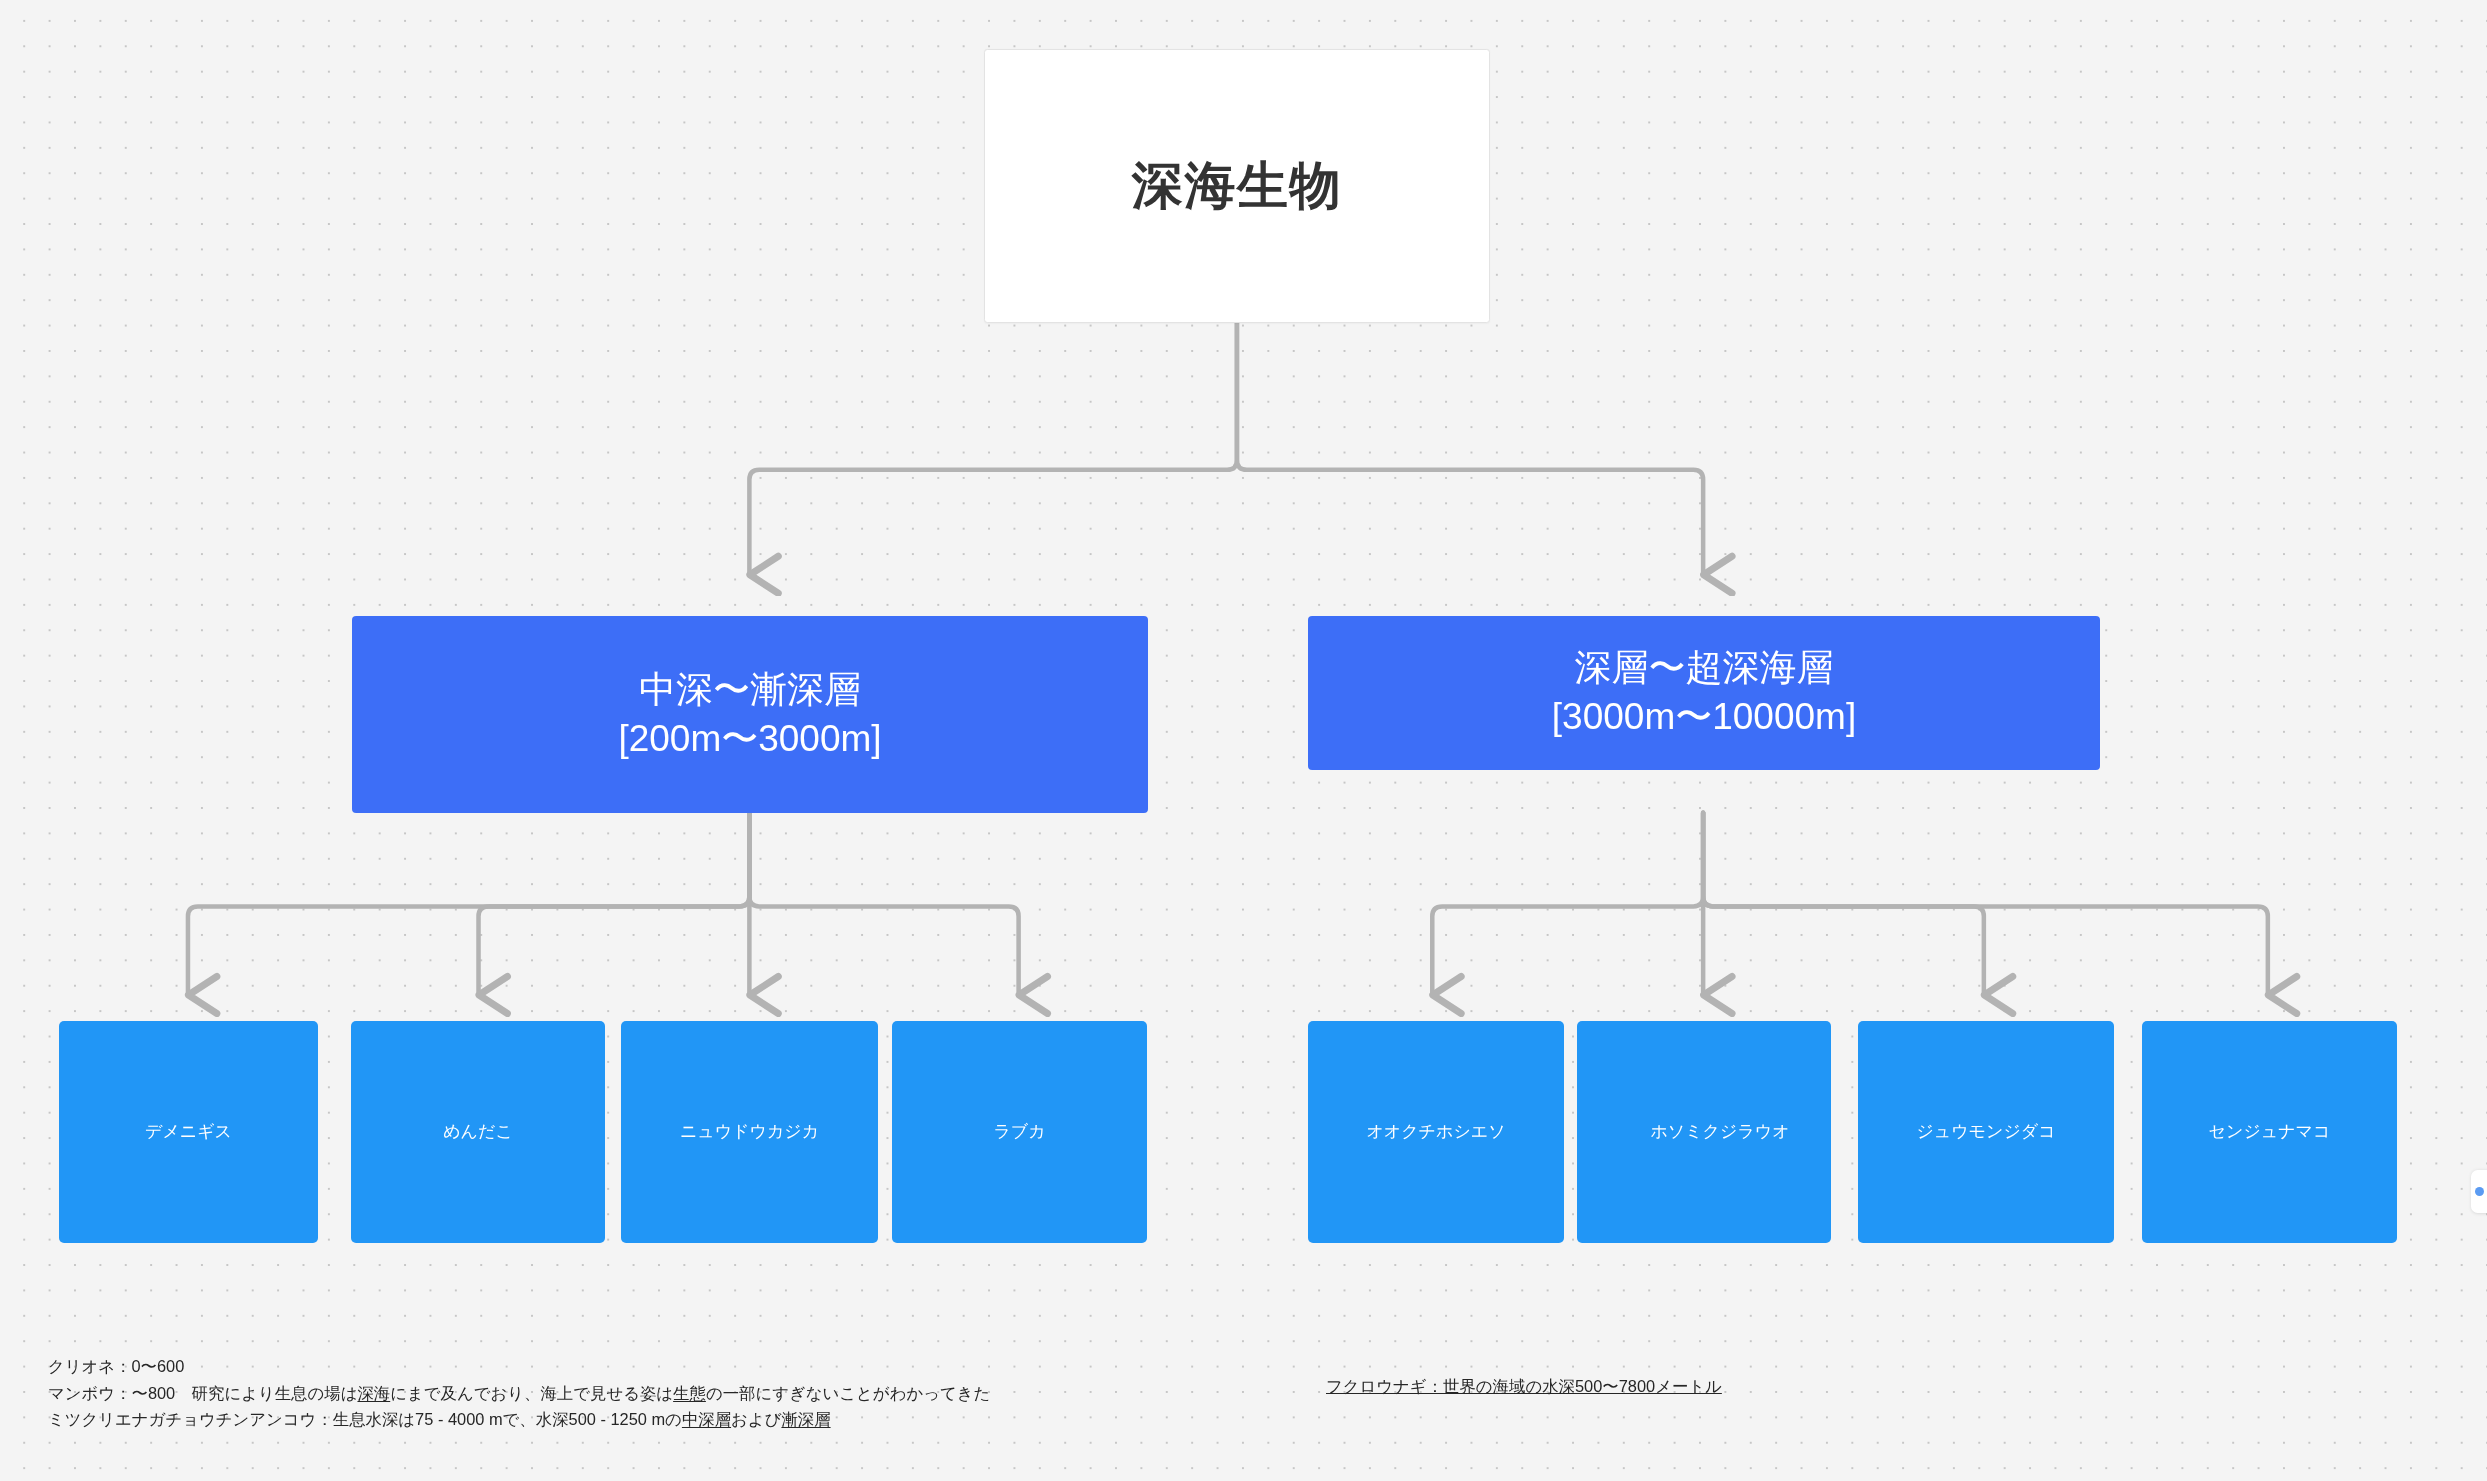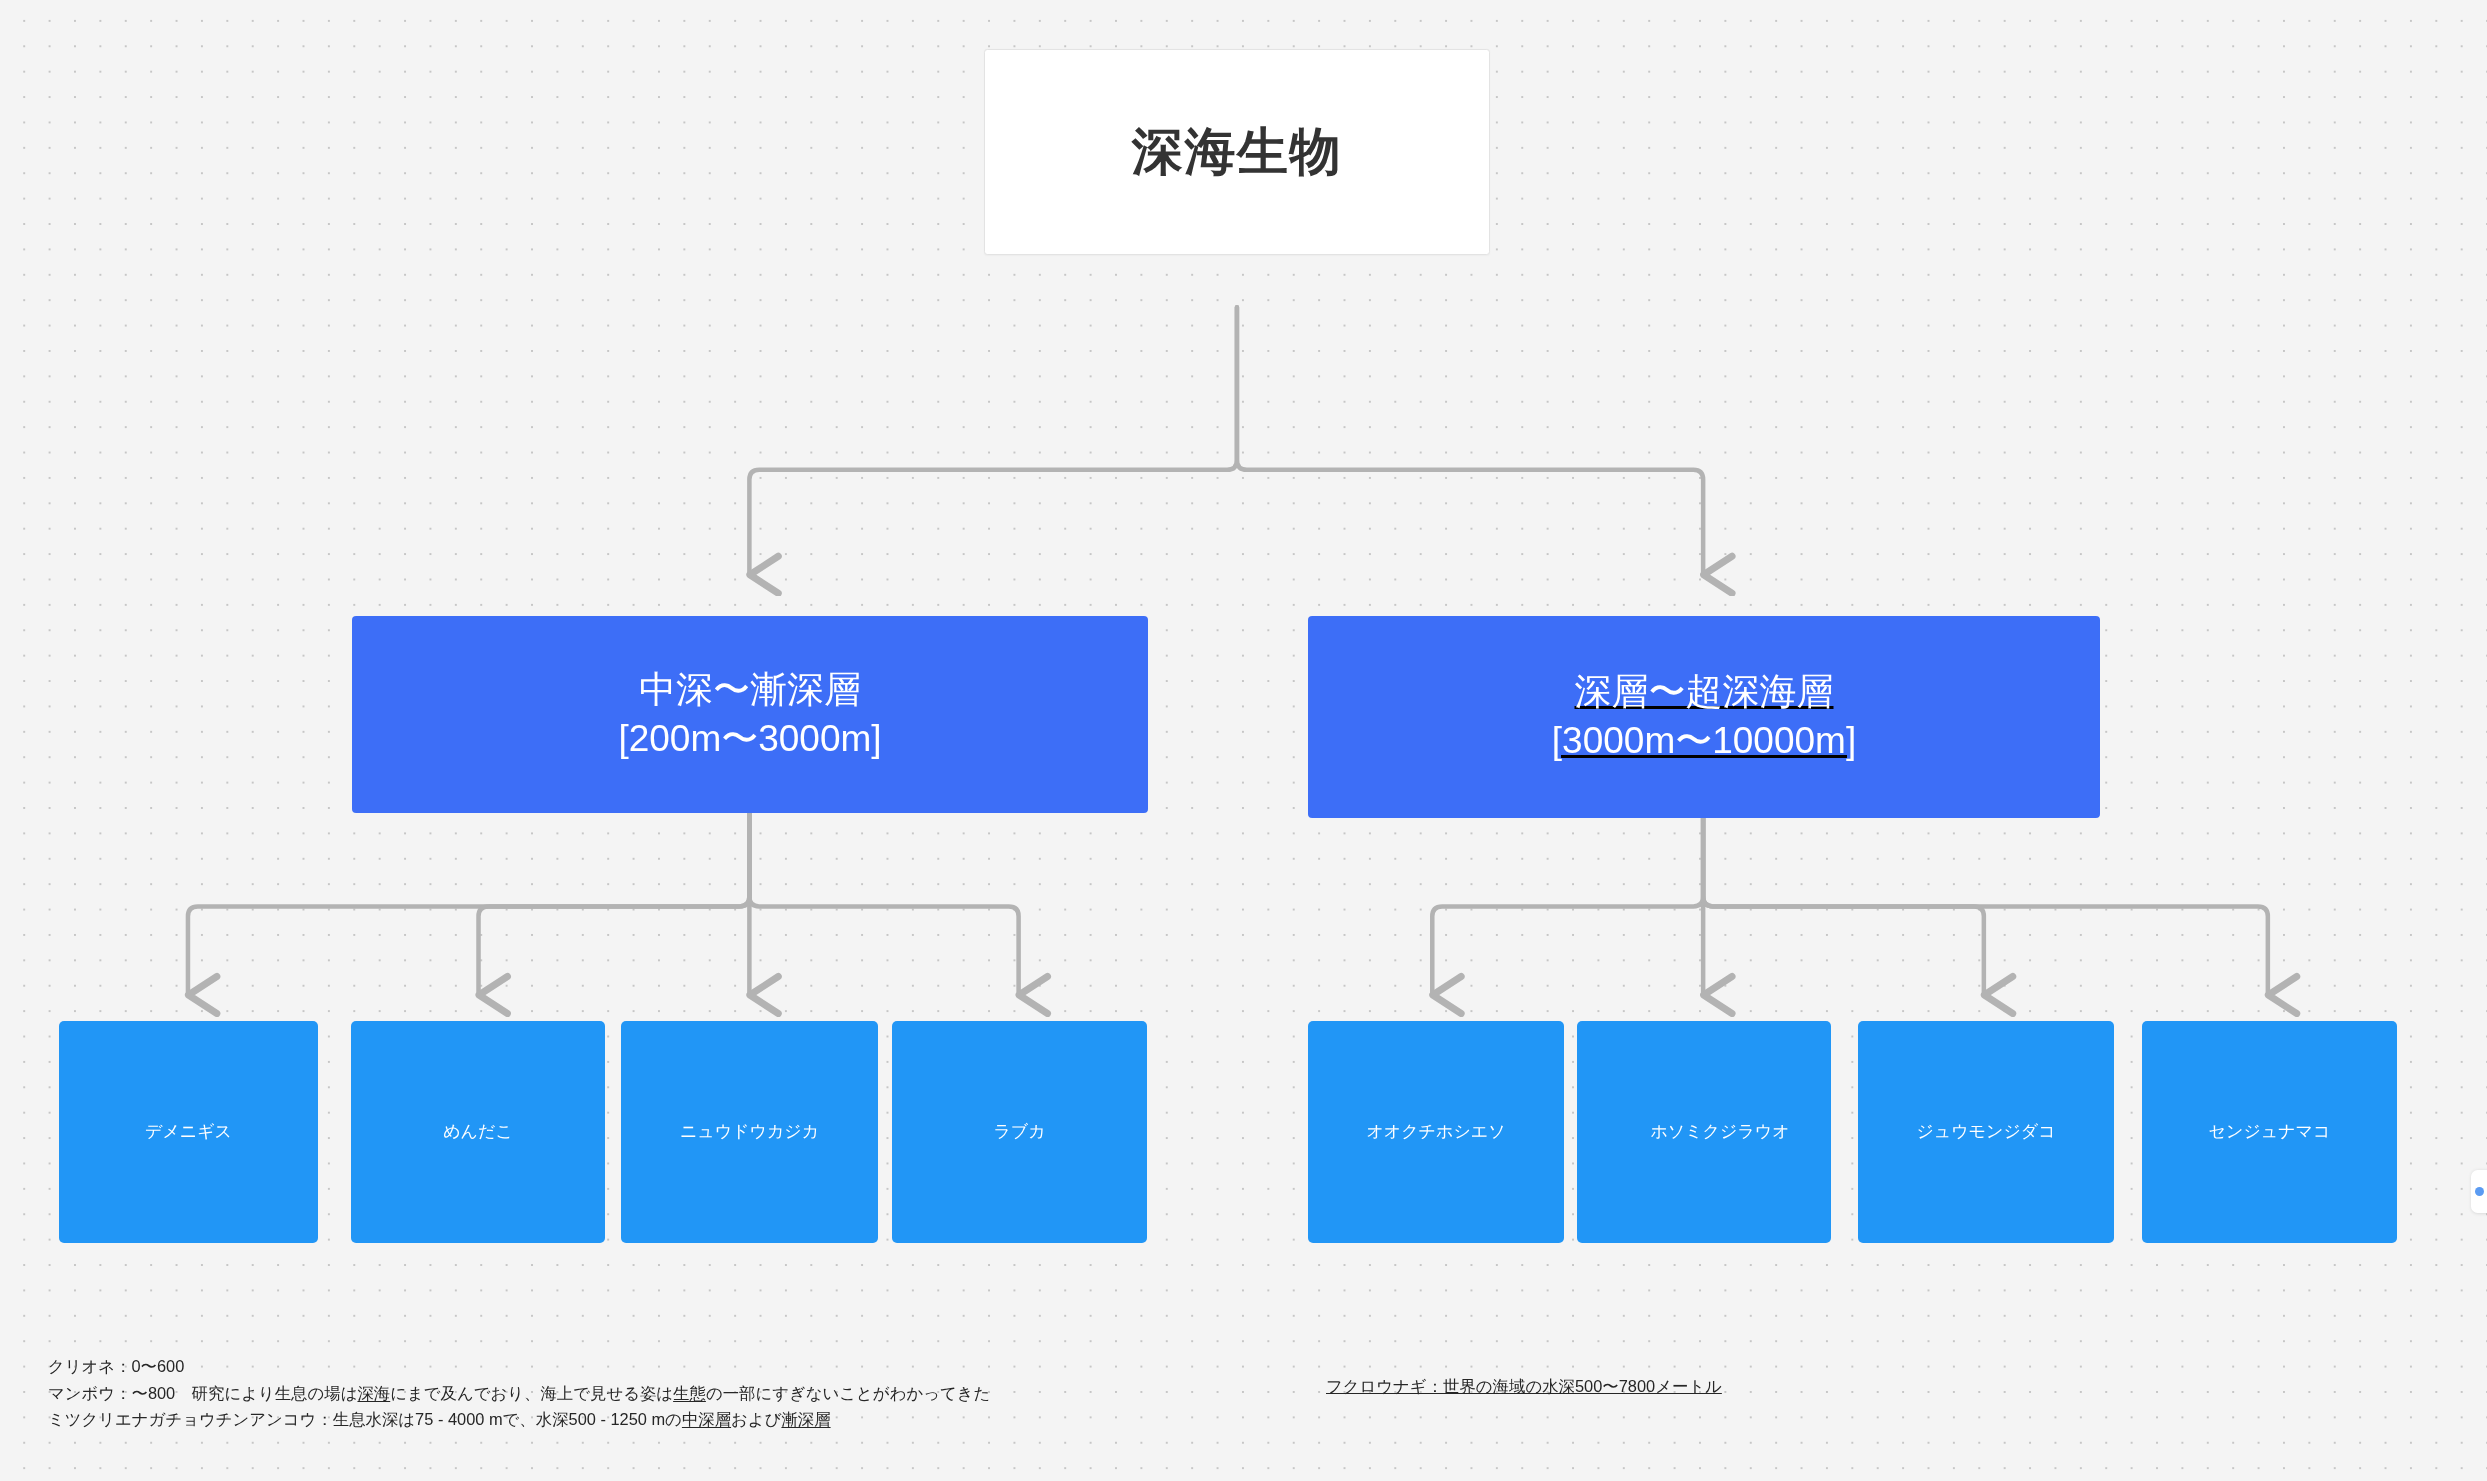--- a/index.html
+++ b/index.html
@@ -151,30 +151,30 @@
     </g>
 
     <g fill="none" stroke="#b3b3b3" stroke-width="5.5" stroke-linecap="round" stroke-linejoin="round">
       <path d="M2075,990 L2075,1092 Q2075,1104 2063,1104 L1757,1104 Q1745,1104 1745,1116 L1745,1212" marker-end="url(#arrow)"></path>
       <path d="M2075,990 L2075,1092 Q2075,1104 2075,1104 L2075,1104 Q2075,1104 2075,1116 L2075,1212" marker-end="url(#arrow)"></path>
       <path d="M2075,990 L2075,1092 Q2075,1104 2087,1104 L2405,1104 Q2417,1104 2417,1116 L2417,1212" marker-end="url(#arrow)"></path>
       <path d="M2075,990 L2075,1092 Q2075,1104 2087,1104 L2751,1104 Q2763,1104 2763,1116 L2763,1212" marker-end="url(#arrow)"></path>
     </g>
   </svg>
 
-  <div class="node node--root" style="left:984px; top:49px; width:506px; height:206px;">
+  <div class="node node--root" style="left:984px; top:49px; width:506px; height:274px;">
     <div class="node-title">深海生物</div>
   </div>
 
   <div class="node node--l2" style="left:352px; top:616px; width:796px; height:197px;">
     <div class="node-title">中深〜漸深層</div>
     <div class="node-range">[200m〜3000m]</div>
   </div>
 
-  <div class="node node--l2" style="left:1308px; top:616px; width:792px; height:202px;text-decoration:underline;">
+  <div class="node node--l2" style="left:1308px; top:616px; width:792px; height:154px;">
     <div class="node-title">深層〜超深海層</div>
     <div class="node-range">[3000m〜10000m]</div>
   </div>
 
   <div class="node node--leaf" style="left:59px; top:1021px; width:259px; height:222px;">
     <div class="node-title">デメニギス</div>
   </div>
 
   <div class="node node--leaf" style="left:621px; top:1021px; width:257px; height:222px;">
     <div class="node-title">ニュウドウカジカ</div>

